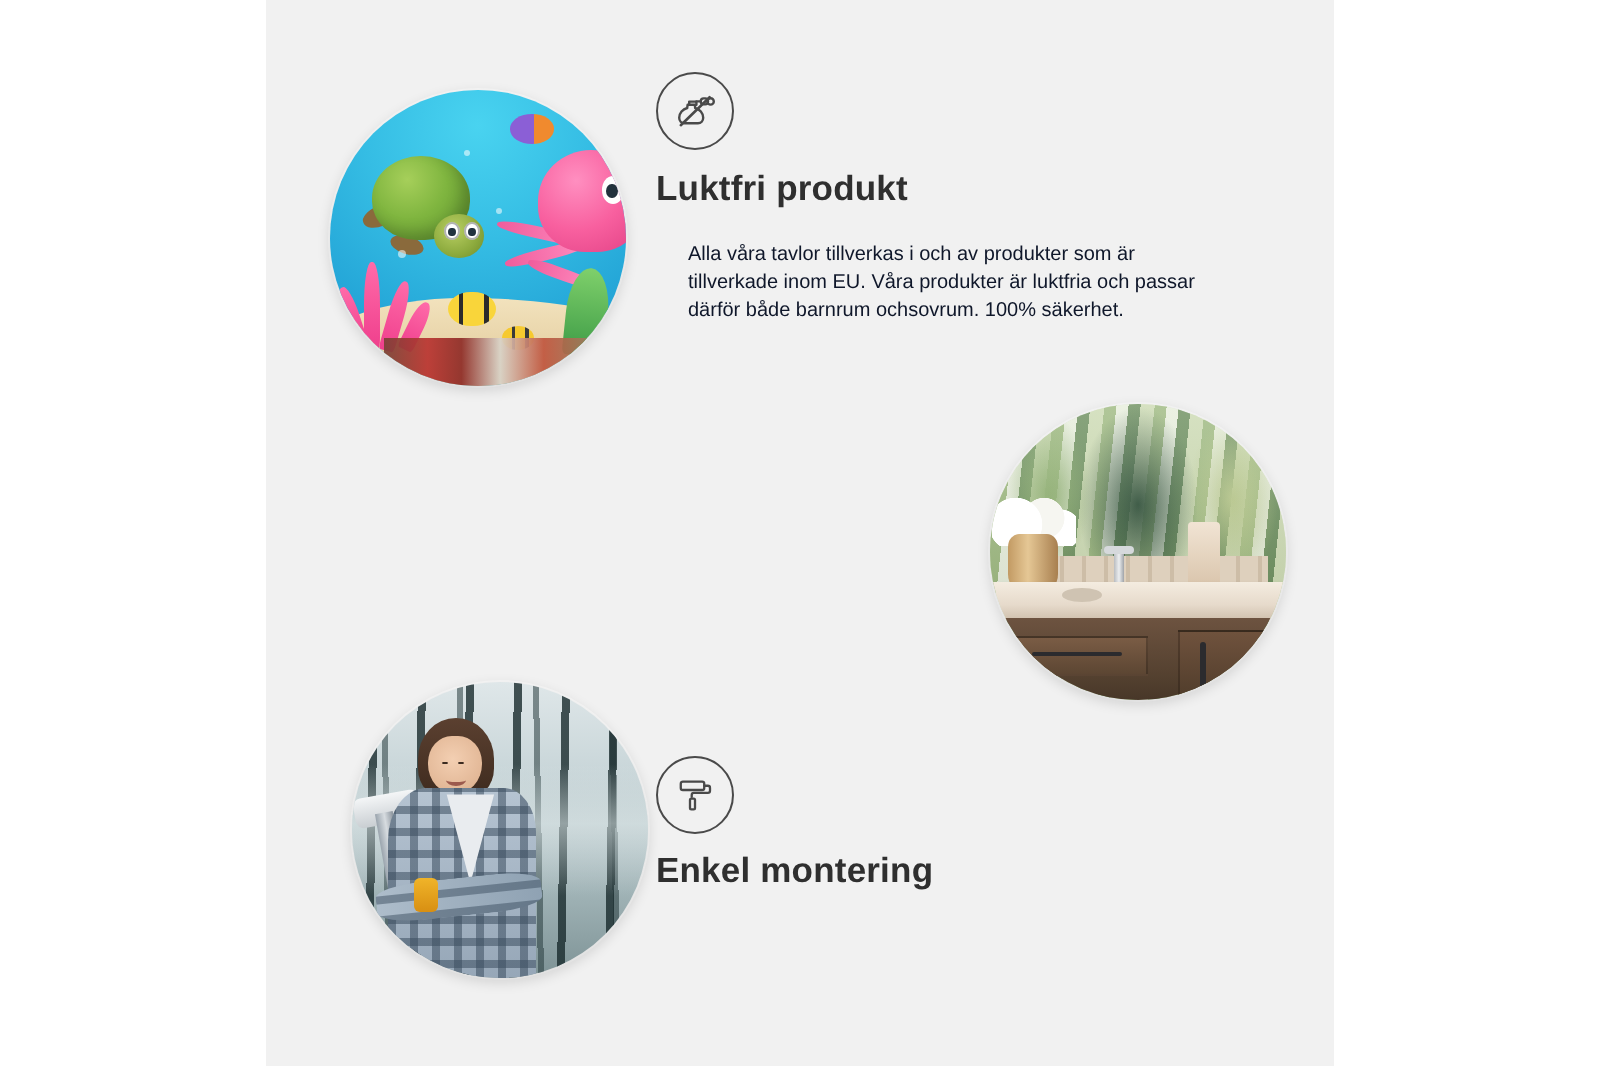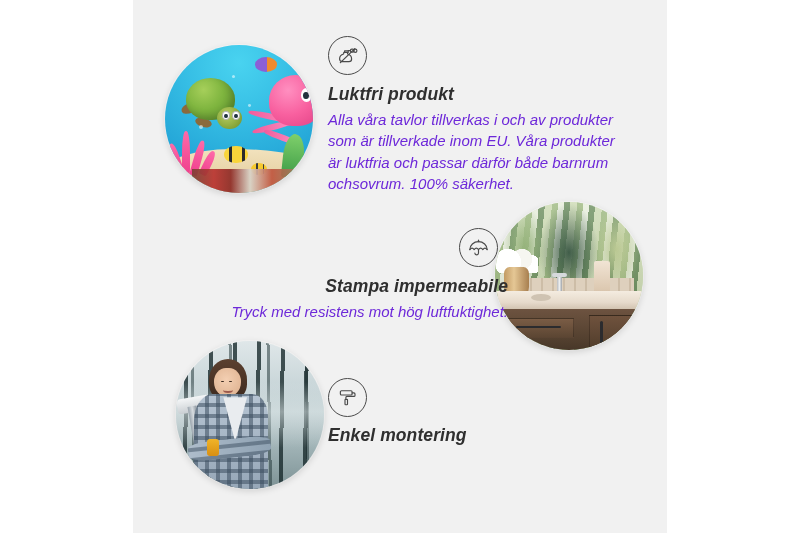--- a/index.html
+++ b/index.html
@@ -13,21 +13,20 @@
     overflow: hidden;
     font-family: "Liberation Sans", sans-serif;
   }
 
   
   .page {
     position: relative;
     width: 800px;
     height: 533px;
     background: #ffffff;
-    font-style: italic;
   }
   .content-panel {
     position: absolute;
     left: 133px;
     top: 0;
     width: 534px;
     height: 533px;
     background: #f1f1f1;
     overflow: hidden;
   }
@@ -329,24 +328,24 @@
   .feature.f2 .icon-row { text-align: right; padding-right: 10px; }
 
   .feature-title {
     font-size: 17.5px;
     font-weight: 600;
     color: #2f2f2f;
     margin: 9px 0 4px 0;
     letter-spacing: .1px;
   }
   .feature-desc {
-    font-size: 15px;
+    font-size: 10px;
     line-height: 1.42;
-    color: #6d28d9;
-    margin: 0;
+    color: #0f172a;
+    margin: 16px;
   }
   .feature.f3 .feature-title { margin-top: 8px; }
 </style>
 </head>
 <body>
 
 <div class="page">
 
   <div class="content-panel">
 
@@ -430,36 +429,20 @@
               <circle cx="20.3" cy="7.7" r="1.6"></circle>
             </g>
             <line x1="5.4" y1="19.6" x2="19.8" y2="5.6" stroke="#4a4a4a" stroke-width="1.3" stroke-linecap="round"></line>
           </svg>
         </span>
       </div>
       <div class="feature-title">Luktfri produkt</div>
       <p class="feature-desc">Alla våra tavlor tillverkas i och av produkter som är tillverkade inom EU. Våra produkter är luktfria och passar därför både barnrum ochsovrum. 100% säkerhet.</p>
     </div>
 
-    <div class="feature f2">
-      <div class="icon-row">
-        <span class="icon-badge">
-          <svg width="25" height="25" viewBox="0 0 26 26" aria-hidden="true">
-            <g fill="none" stroke="#4a4a4a" stroke-width="1.2" stroke-linecap="round" stroke-linejoin="round">
-              <path d="M4 15.2C4 10.6 8 6.9 13 6.9s9 3.7 9 8.3"></path>
-              <path d="M4 15.2c1.5-2 3-2 4.5 0 1.5-2 3-2 4.5 0 1.5-2 3-2 4.5 0 1.5-2 3-2 4.5 0"></path>
-              <path d="M13 6.9V5.4"></path>
-              <path d="M13 15.2v3.6c0 1.1-.9 1.9-1.9 1.9s-1.9-.8-1.9-1.9"></path>
-            </g>
-          </svg>
-        </span>
-      </div>
-      <div class="feature-title">Stampa impermeabile</div>
-      <p class="feature-desc">Tryck med resistens mot hög luftfuktighet.</p>
-    </div>
 
     <div class="feature f3">
       <div class="icon-row">
         <span class="icon-badge">
           <svg width="25" height="25" viewBox="0 0 26 26" aria-hidden="true">
             <g fill="none" stroke="#4a4a4a" stroke-width="1.2" stroke-linecap="round" stroke-linejoin="round">
               <rect x="5.6" y="6.0" width="12.2" height="4.4" rx="1.1"></rect>
               <path d="M17.8 8.2h1.9c.6 0 1.1.5 1.1 1.1v1.5c0 .6-.5 1.1-1.1 1.1h-7.3c-.6 0-1.1.5-1.1 1.1v1.0"></path>
               <rect x="10.4" y="14.9" width="2.6" height="5.6" rx=".7"></rect>
             </g>

